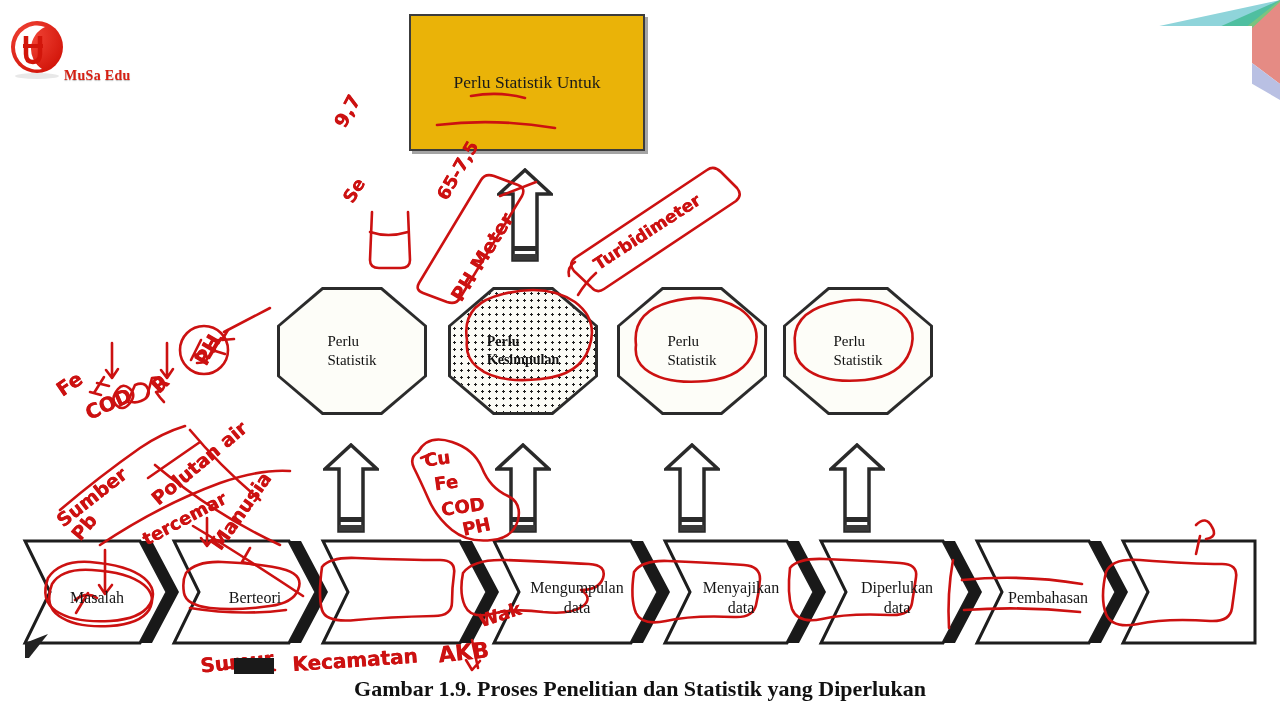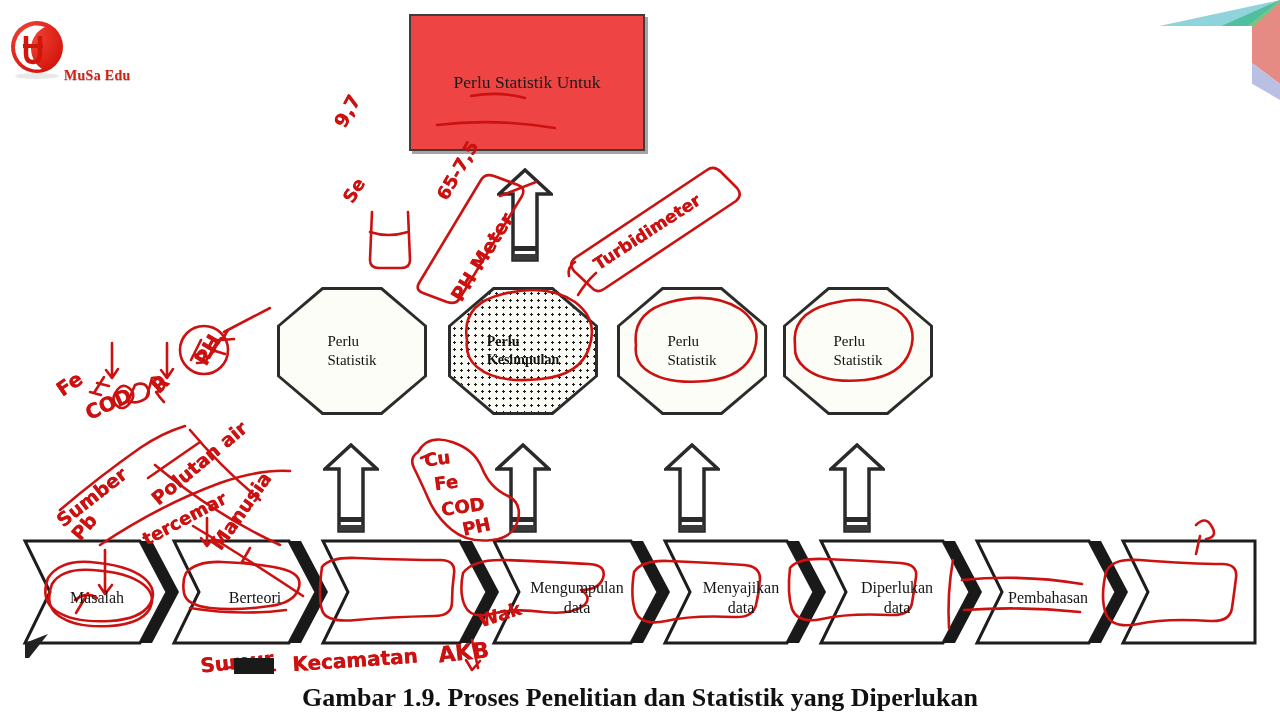--- a/index.html
+++ b/index.html
@@ -20,21 +20,21 @@
   .logo-text{
     position:absolute;left:58px;top:50px;
     font-family:"Liberation Serif", serif;
     font-weight:bold;font-size:14px;color:#d81f12;letter-spacing:.3px;
     text-shadow:0 1px 1px rgba(0,0,0,.25);
   }
 
   
   .topbox{
     position:absolute;left:409px;top:14px;width:232px;height:133px;
-    background:#ef4444;border:2px solid #3c3c3c;
+    background:#eab308;border:2px solid #3c3c3c;
     box-shadow:3px 3px 0 rgba(90,90,90,.55);
     display:flex;align-items:center;justify-content:center;
   }
   .topbox-inner{
     text-align:center;font-size:17.5px;line-height:1.45;color:#1a1a1a;
     font-family:"Liberation Serif", serif;
   }
   .topbox-inner div{white-space:nowrap;}
 
   
@@ -68,21 +68,21 @@
   .band{position:absolute;left:22px;top:538px;width:1236px;height:120px;}
   .chev-label{
     position:absolute;width:100%;top:50%;transform:translateY(-50%);
     text-align:center;font-size:16px;line-height:1.25;color:#151515;
     font-family:"Liberation Serif", serif;z-index:4;
   }
 
   
   .caption{
     position:absolute;left:0;top:676px;width:1280px;text-align:center;
-    font-family:"Liberation Serif", serif;font-weight:bold;font-size:26px;color:#111;margin-top:7px;
+    font-family:"Liberation Serif", serif;font-weight:bold;font-size:22px;color:#111;
   }
 
   
   .ink{position:absolute;left:0;top:0;width:1280px;height:720px;pointer-events:none;}
   .hw{
     position:absolute;color:#cc1111;
     font-family:"DejaVu Sans", sans-serif;
     font-weight:bold;white-space:nowrap;
     text-shadow:0.5px 0 0 #cc1111;
   }

